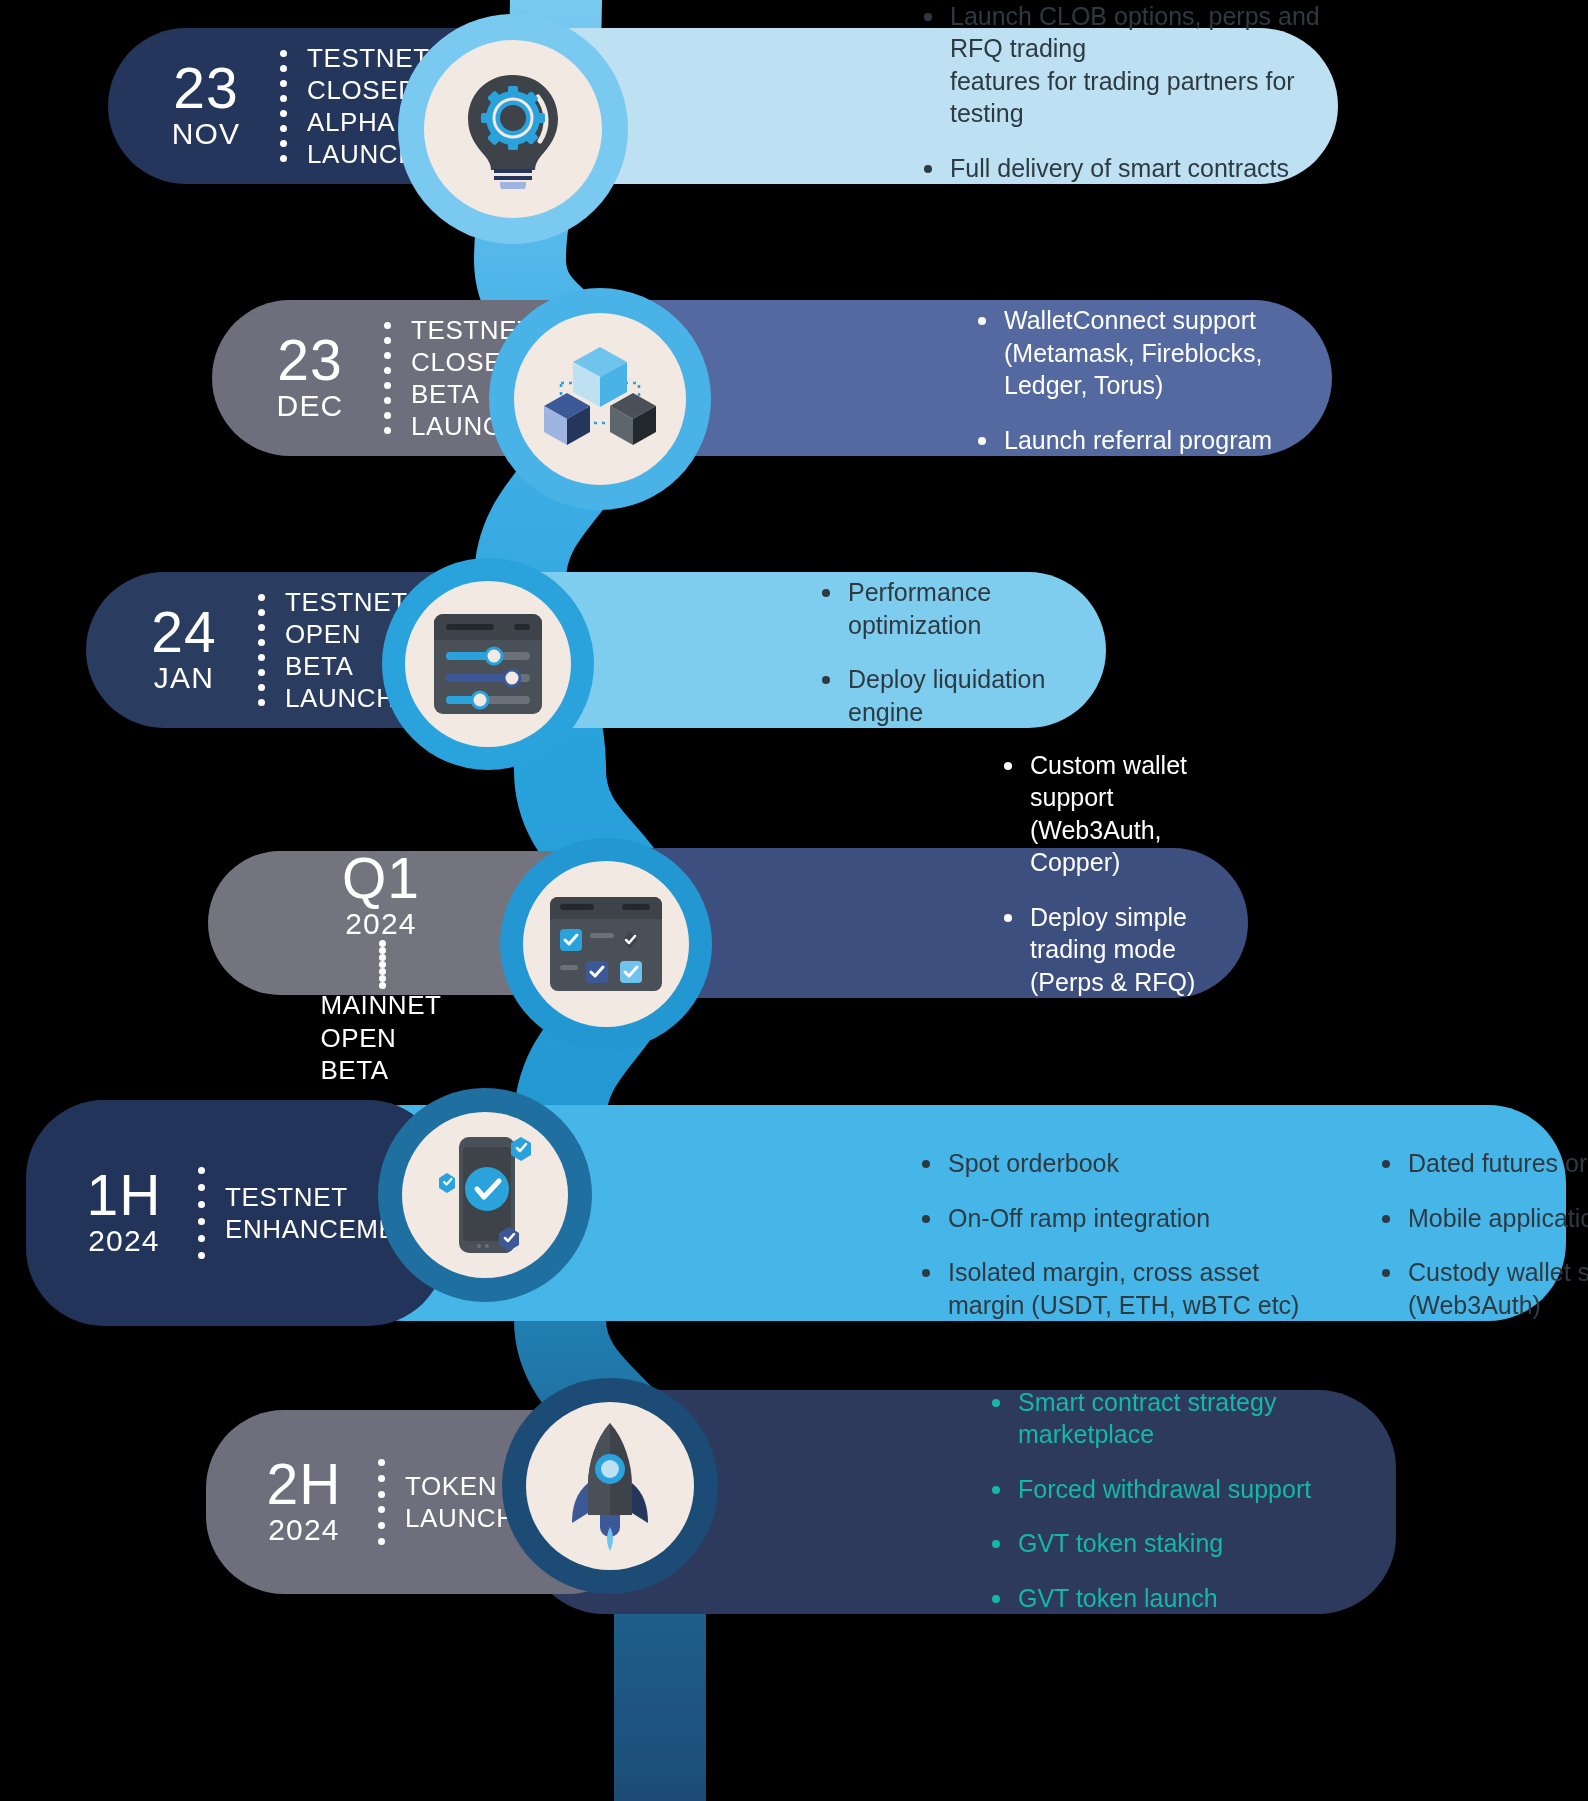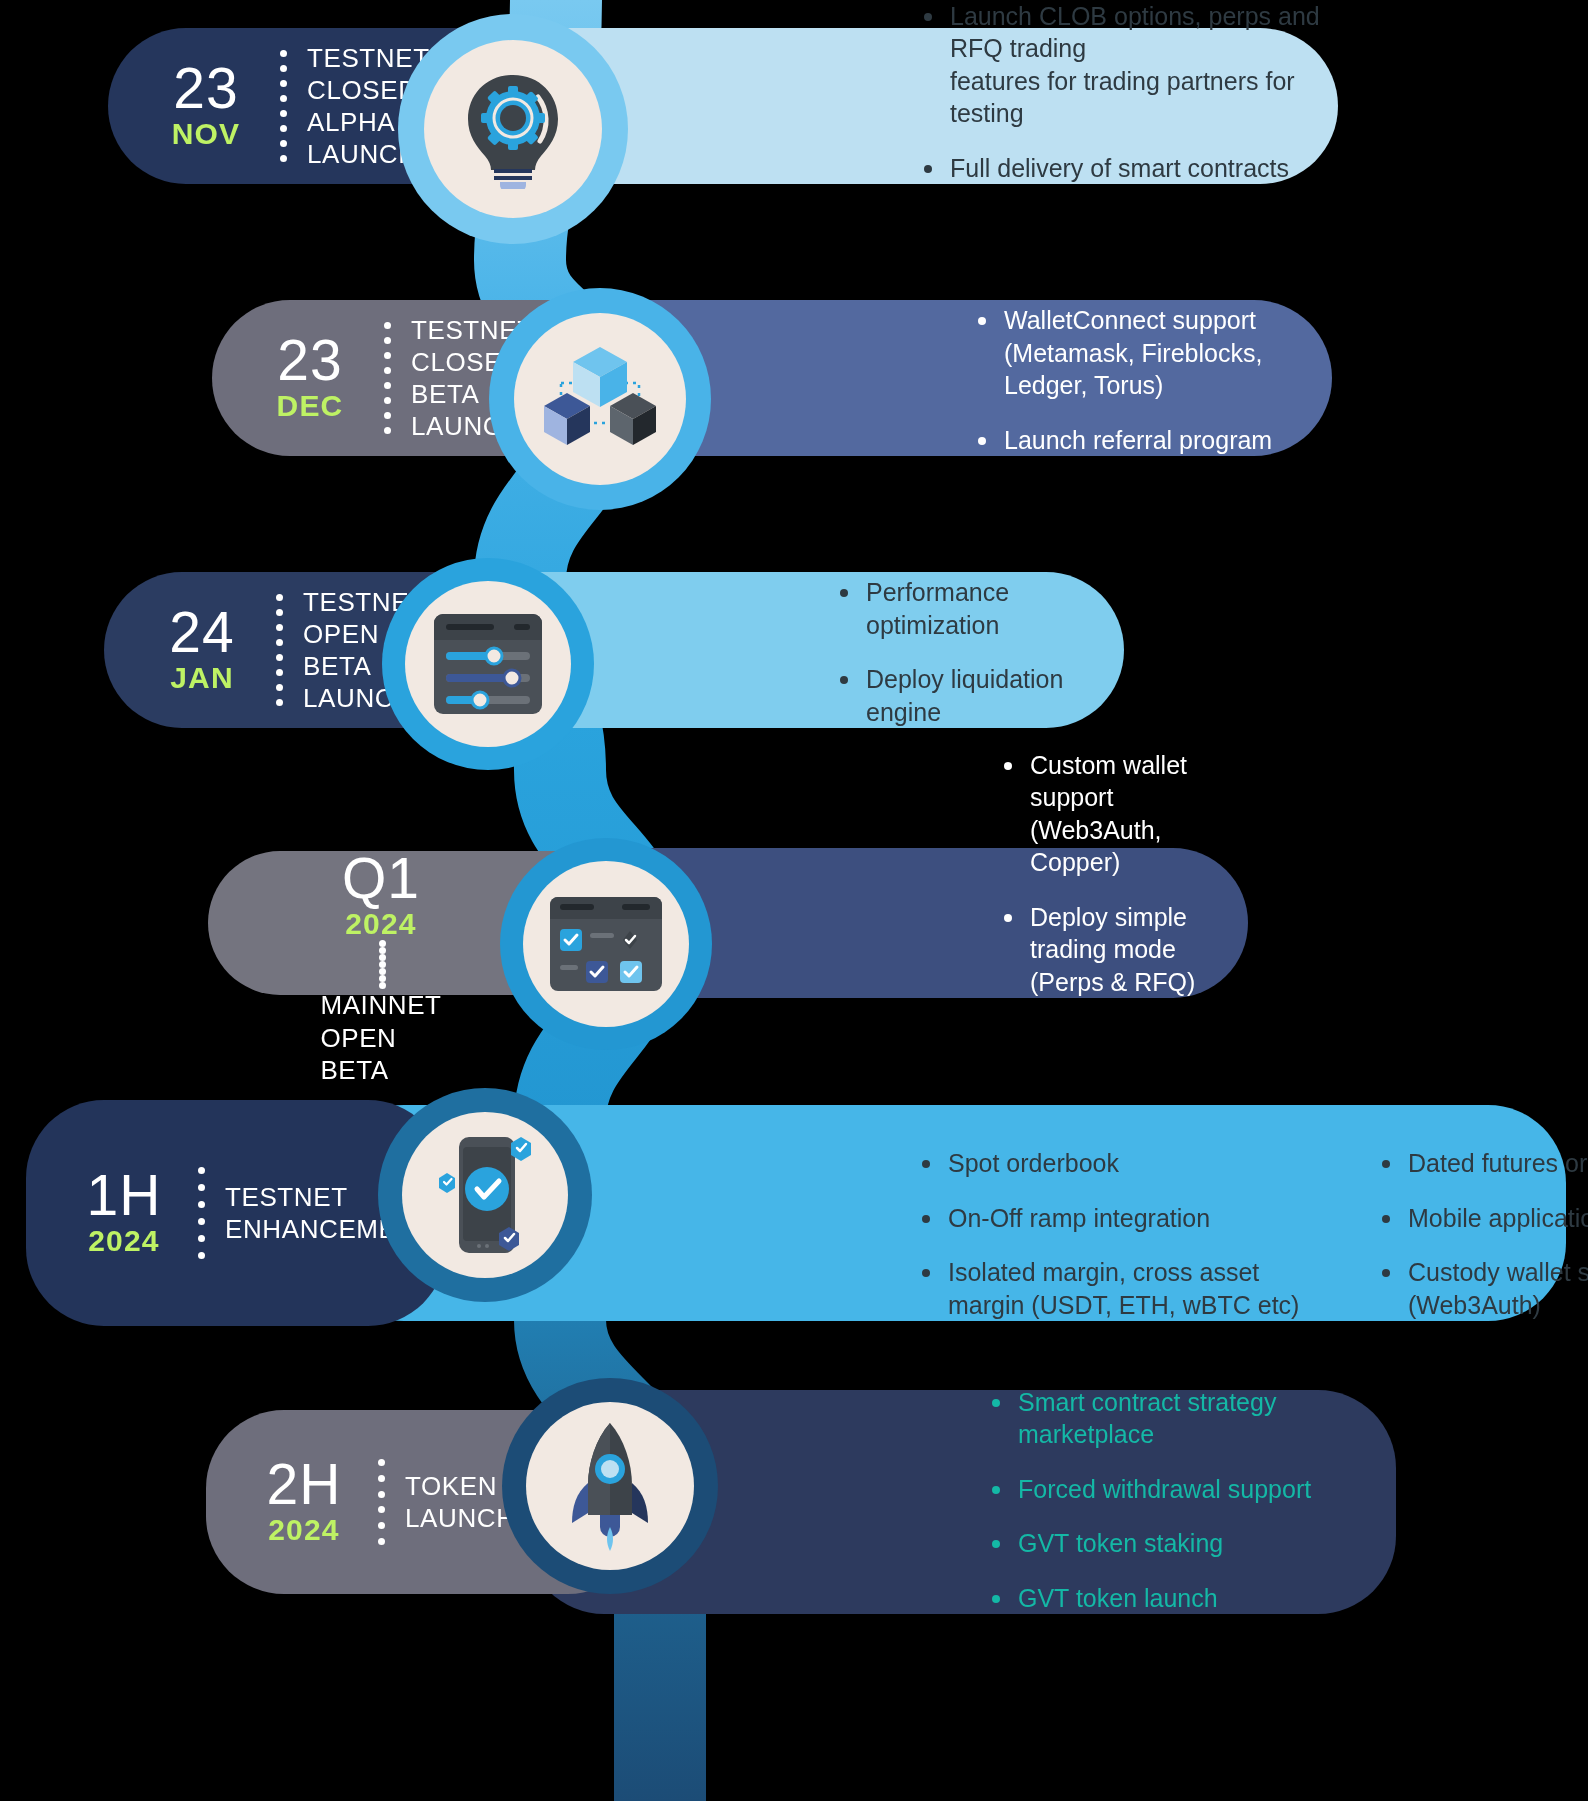--- a/index.html
+++ b/index.html
@@ -55,24 +55,24 @@
   }
   .date-num {
     font-size: 57px;
     font-weight: 300;
     line-height: 0.98;
     letter-spacing: 1px;
     color: #ffffff;
   }
   .date-sub {
     font-size: 30px;
-    font-weight: 700;
+    font-weight: 400;
     line-height: 1.12;
     letter-spacing: 1.2px;
-    color: #bef264;
+    color: #ffffff;
   }
   .dotline {
     width: 8px;
     margin: 0 20px 0 22px;
     height: 112px;
     display: flex;
     flex-direction: column;
     justify-content: space-between;
     align-items: center;
   }
@@ -285,21 +285,21 @@
         </g>
         <g>
           <path d="M92 50 L115 63 L92 76 L69 63 Z" fill="#4a5057"></path>
           <path d="M69 63 L92 76 L92 102 L69 89 Z" fill="#5d656d"></path>
           <path d="M115 63 L92 76 L92 102 L115 89 Z" fill="#23282d"></path>
         </g>
       </svg>
     </div>
   </div>
 
-  <div class="row" style="left:104px; top:572px; width:1100px;">
+  <div class="row" style="left:86px; top:572px; width:1100px;">
     <div class="date-pill" style="background:#2b3c61; width:430px;">
       <div class="date-block">
         <span class="date-num">24</span>
         <span class="date-sub">JAN</span>
       </div>
       <div class="dotline">
         <i></i>
           <i></i>
           <i></i>
           <i></i>

